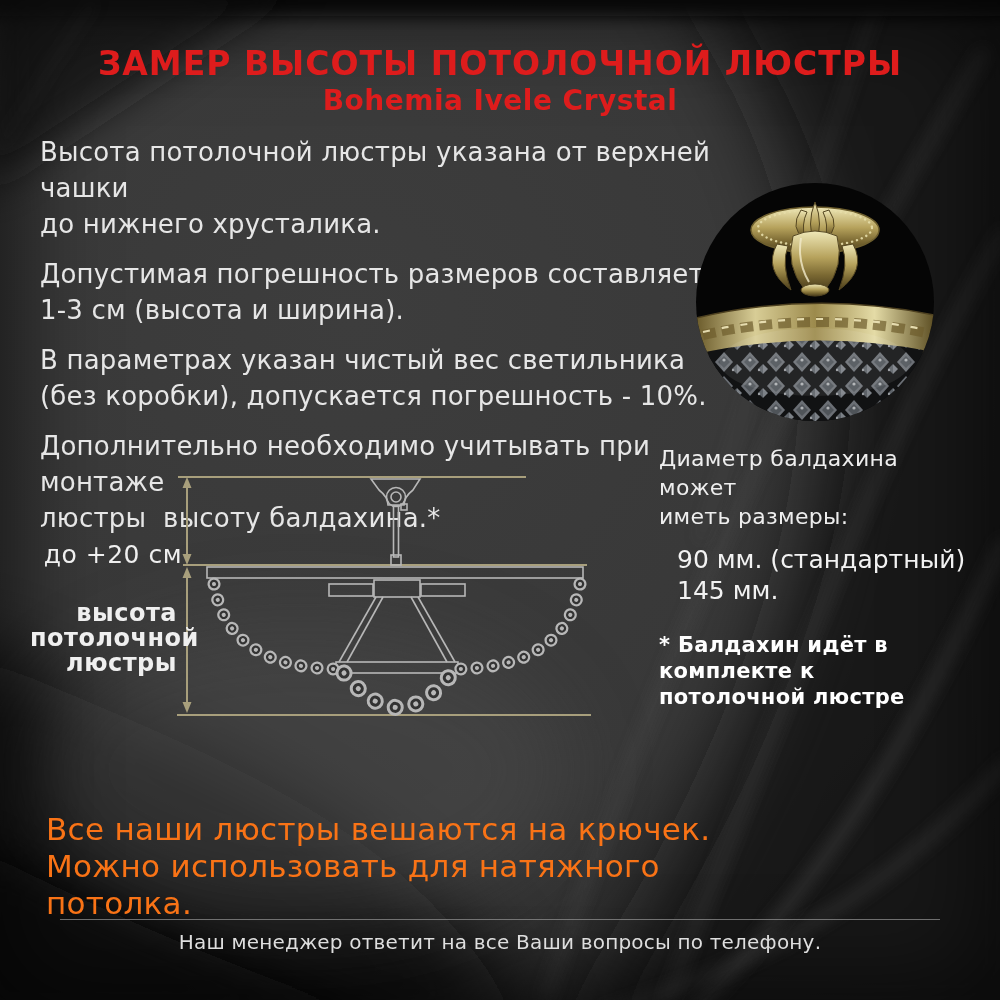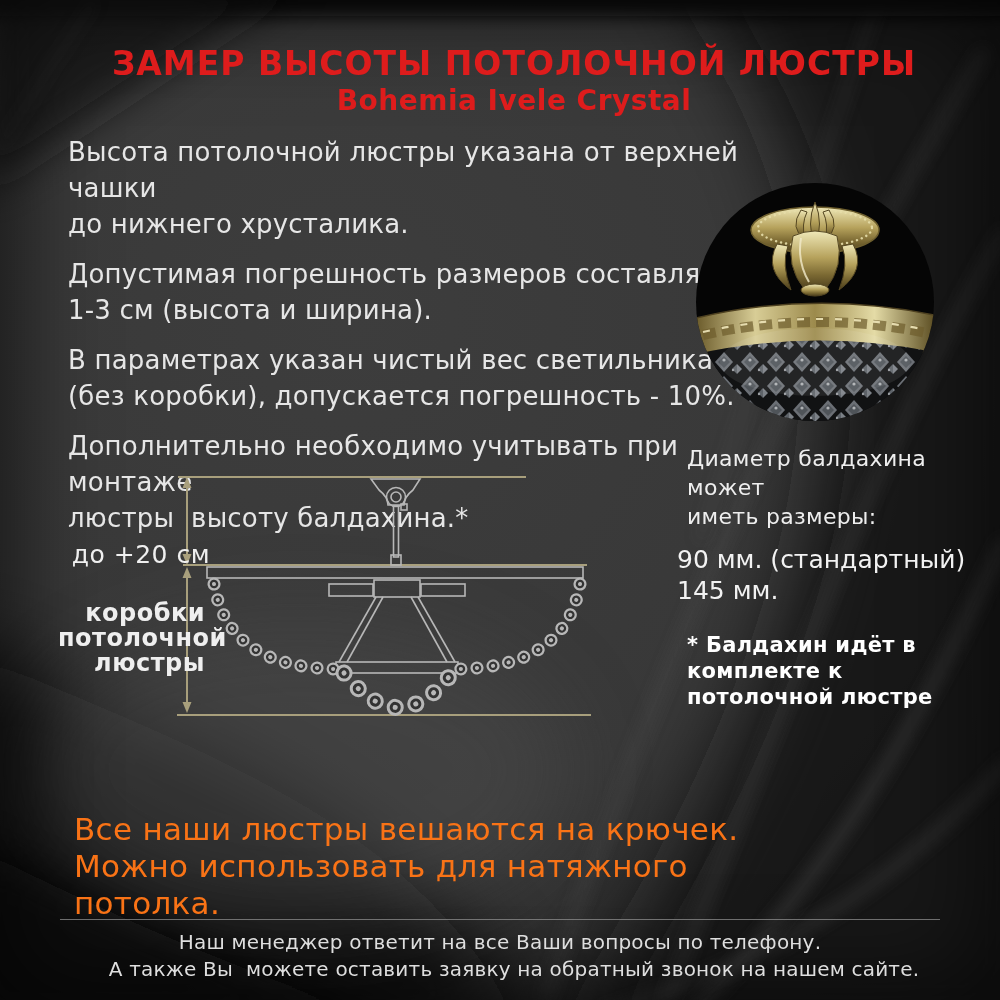--- a/index.html
+++ b/index.html
@@ -7,21 +7,21 @@
     position:relative;width:1000px;height:1000px;overflow:hidden;
     background:#3a3a3a;
     font-family:"DejaVu Sans","Liberation Sans",sans-serif;
     color:#e4e4e4;
   }
   .bg-svg{position:absolute;inset:0;z-index:0;}
   .vignette{position:absolute;inset:0;z-index:2;pointer-events:none;
     box-shadow:inset 0 0 90px 18px rgba(0,0,0,.6);
   }
   .content{position:absolute;inset:0;z-index:3;}
-  .preline{white-space:pre-wrap;padding-left:28px;}
+  .preline{white-space:pre-wrap;}
 
   .title{
     position:absolute;left:0;right:0;top:44px;text-align:center;
     font-size:33px;font-weight:600;letter-spacing:1px;color:#de1c1c;
   }
   .subtitle{
     position:absolute;left:0;right:0;top:84px;text-align:center;
     font-size:28px;font-weight:700;letter-spacing:.5px;color:#de1c1c;
   }
 
@@ -220,36 +220,35 @@
         <path d="M580,584 Q566,668 456,669" stroke="#b7b7b7" stroke-width="13" stroke-dasharray="0.1 16"></path>
         <path d="M580,584 Q566,668 456,669" stroke="#333333" stroke-width="8.5" stroke-dasharray="0.1 16"></path>
         <path d="M580,584 Q566,668 456,669" stroke="#b7b7b7" stroke-width="4" stroke-dasharray="0.1 16"></path>
         <path d="M344,673 Q399,742 452,673" stroke="#b7b7b7" stroke-width="17" stroke-dasharray="0.1 21"></path>
         <path d="M344,673 Q399,742 452,673" stroke="#333333" stroke-width="11" stroke-dasharray="0.1 21"></path>
         <path d="M344,673 Q399,742 452,673" stroke="#b7b7b7" stroke-width="5" stroke-dasharray="0.1 21"></path>
       </g>
     </svg>
 
     <div class="dim-label-top preline">до +20 см</div>
-    <div class="dim-label-height preline">коробки
+    <div class="dim-label-height preline">высота
 потолочной
 люстры</div>
 
     <div class="diam-col">
       <p class="diam-heading preline">Диаметр балдахина может
 иметь размеры:</p>
       <div class="diam-size">90 мм. (стандартный)</div>
       <div class="diam-size">145 мм.</div>
       <div class="diam-note preline">* Балдахин идёт в комплекте к
 потолочной люстре</div>
     </div>
 
     <div class="hook-info preline">Все наши люстры вешаются на крючек.
 Можно использовать для натяжного потолка.</div>
 
     <div class="footer-divider"></div>
     <div class="footer-text">
       <div>Наш менеджер ответит на все Ваши вопросы по телефону.</div>
-      <div class="preline">А также Вы  можете оставить заявку на обратный звонок на нашем сайте.</div>
     </div>
 
   </div>
 </div>
 
 </body></html>

